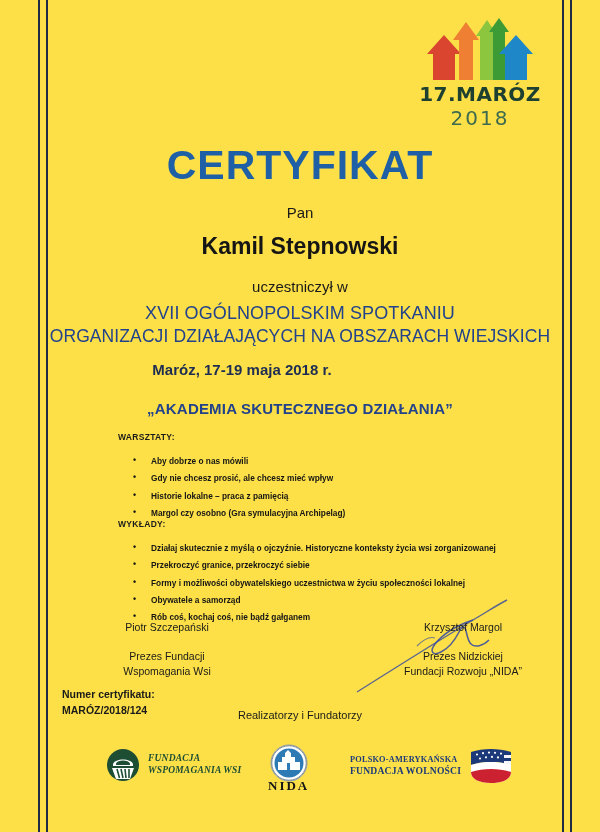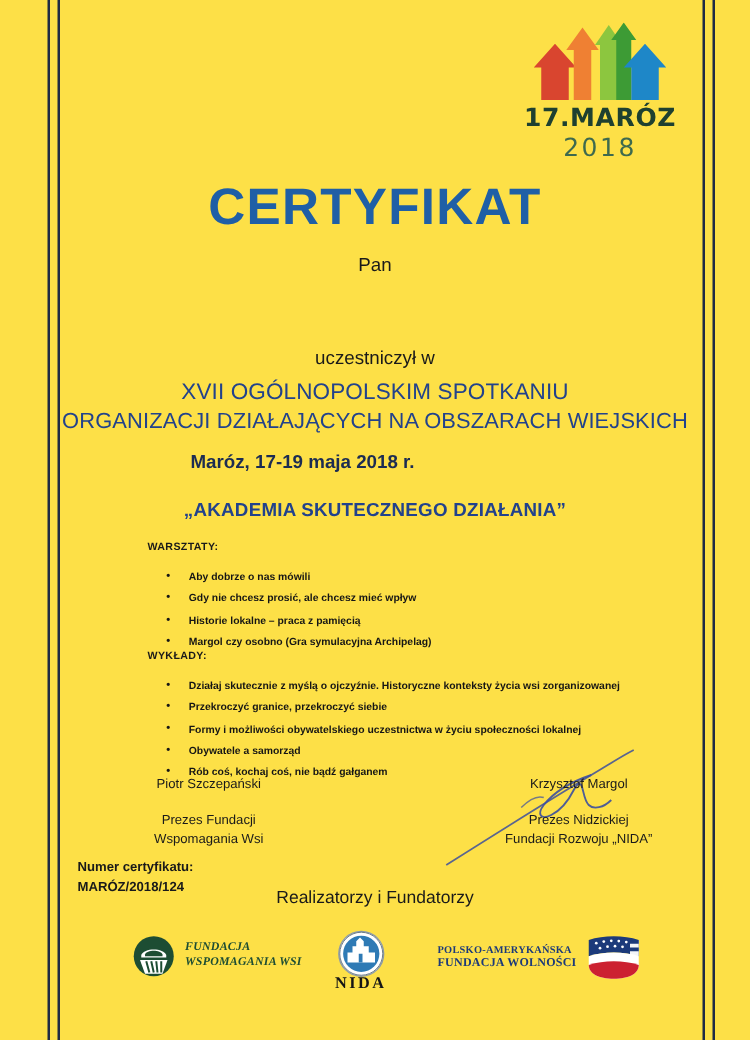--- a/index.html
+++ b/index.html
@@ -210,21 +210,21 @@
     font-weight: bold;
   }
 
   
   .sponsors-caption {
     position: absolute;
     top: 709px;
     left: 0;
     width: 600px;
     text-align: center;
-    font-size: 14px;
+    font-size: 11px;
     color: #1a1a1a;
   }
   .sponsor-row {
     position: absolute;
     top: 744px;
     left: 60px;
     width: 480px;
     height: 52px;
   }
   .sponsor {
@@ -290,20 +290,21 @@
       <path d="M6 62 L6 36 L0 36 L17 17 L34 36 L28 36 L28 62 Z" fill="#1e87c8" transform="translate(72,0)"></path>
     </svg>
     <div class="logo-wordmark">17.MARÓZ</div>
     <div class="logo-year">2018</div>
   </div>
 
   <div class="doc-title">CERTYFIKAT</div>
 
   <div class="salutation">Pan</div>
 
+  <div class="recipient">Kamil Stepnowski</div>
 
   <div class="participation">uczestniczył w</div>
 
   <div class="event-name">
     <div class="l1">XVII OGÓLNOPOLSKIM SPOTKANIU</div>
     <div class="l2">ORGANIZACJI DZIAŁAJĄCYCH NA OBSZARACH WIEJSKICH</div>
   </div>
 
   <div class="event-place">Maróz, 17-19 maja 2018 r.</div>
 

